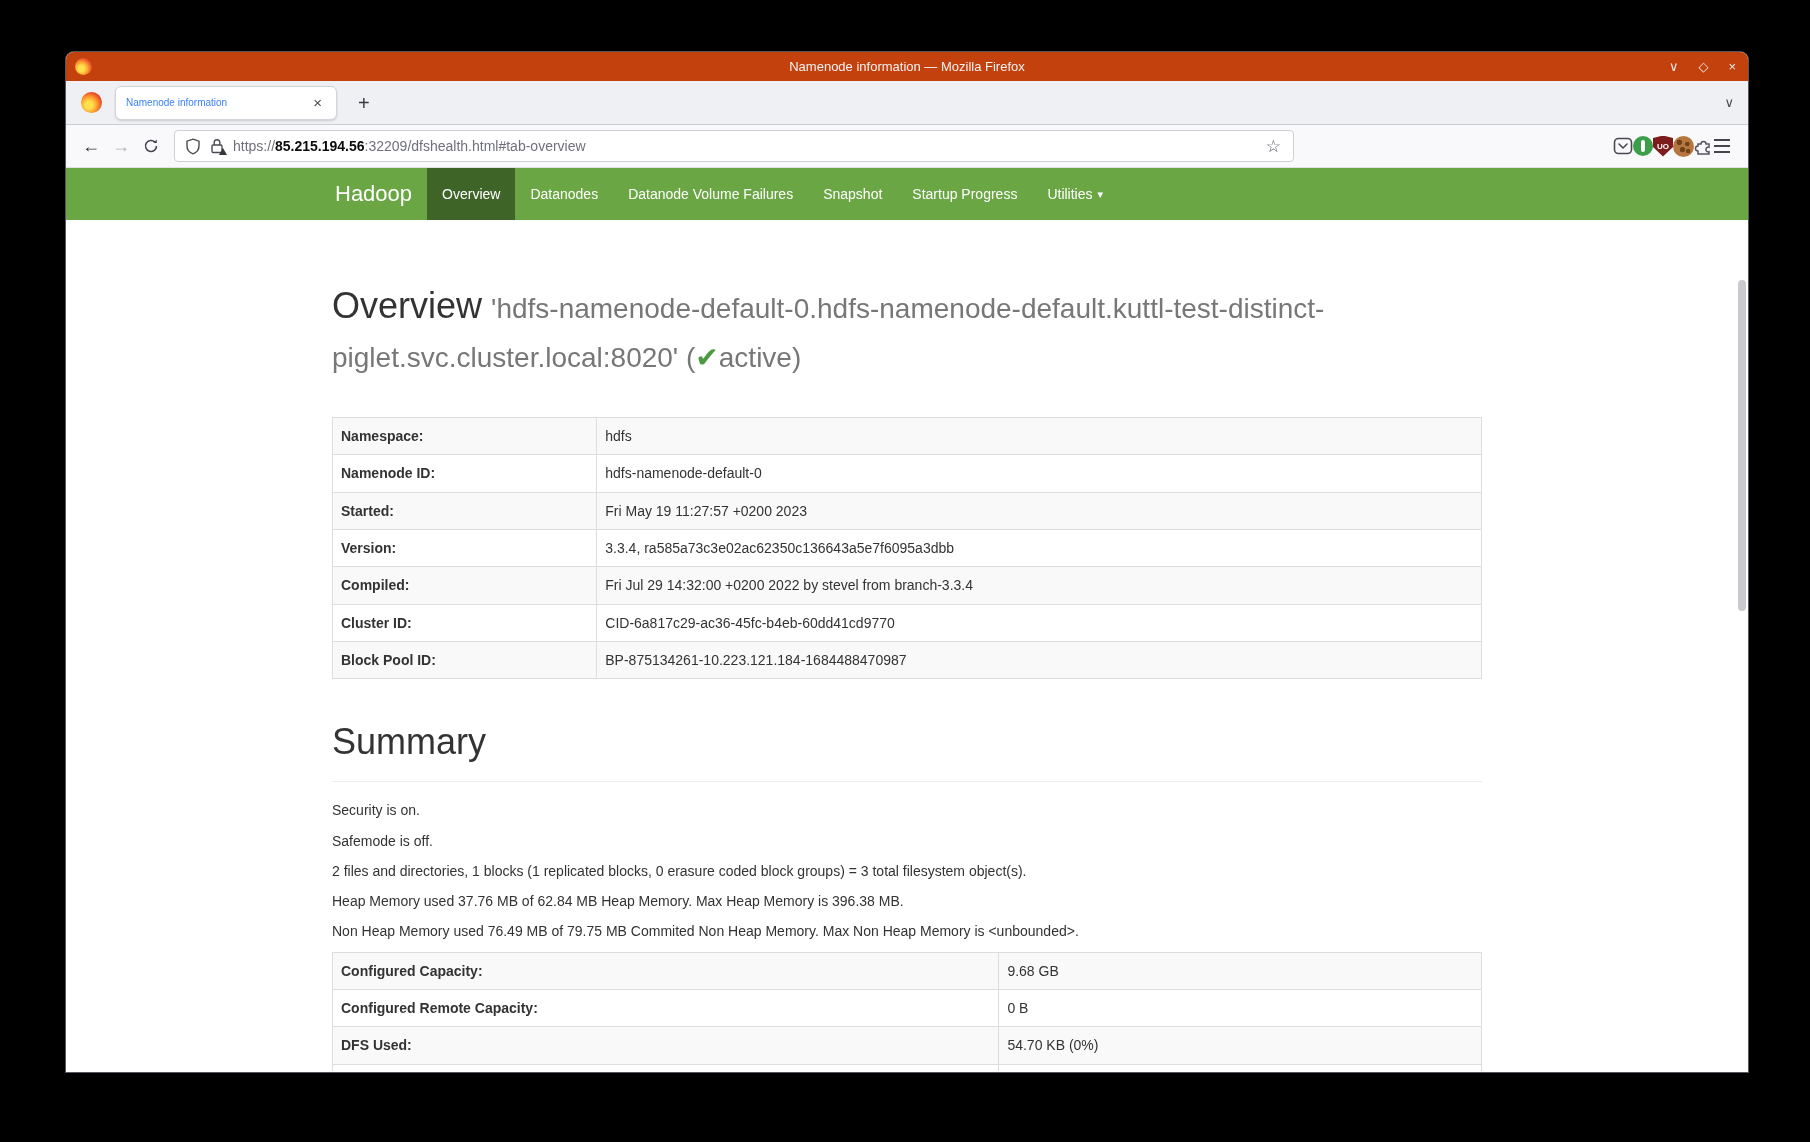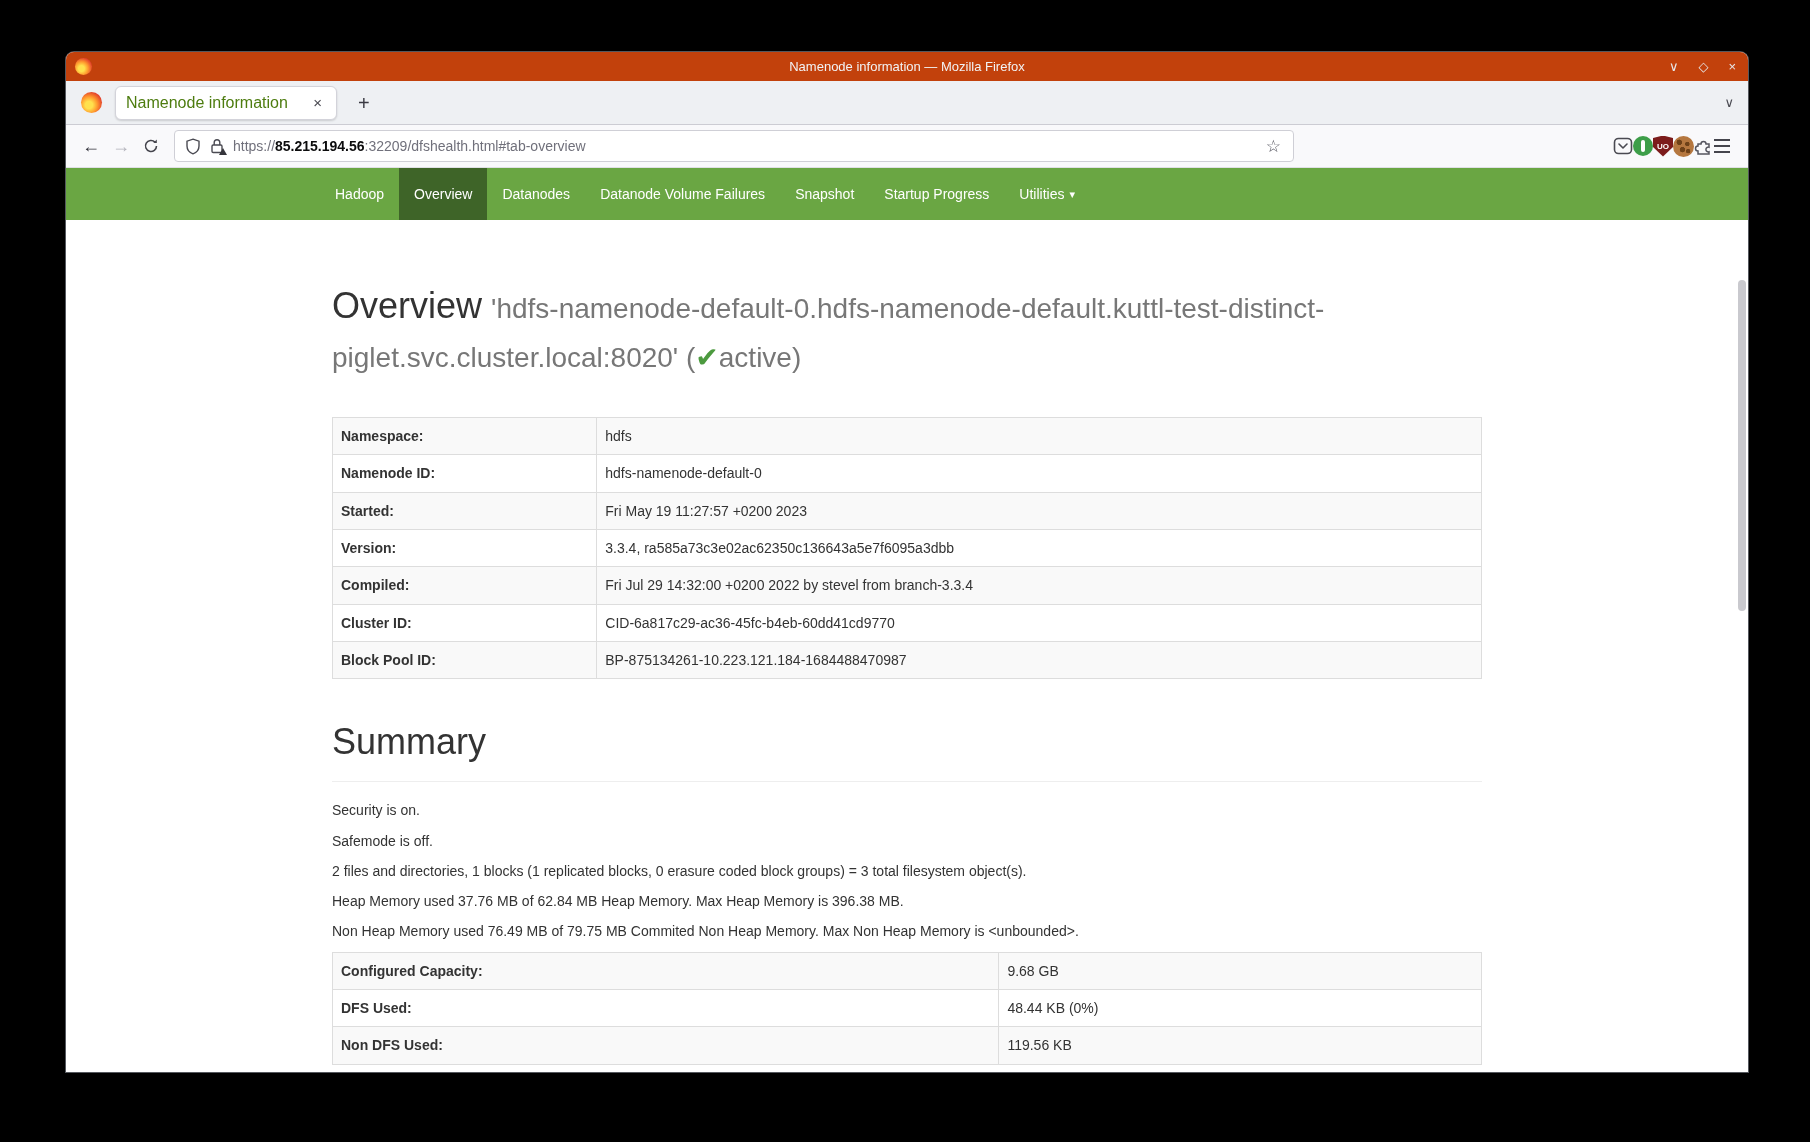--- a/index.html
+++ b/index.html
@@ -35,21 +35,21 @@
     display:flex; align-items:center; padding:0 10px; position:relative;
   }
   .ff-orb {
     width:21px; height:21px; border-radius:50%; margin:0 13px 0 5px; flex:0 0 auto;
     background:radial-gradient(circle at 38% 62%, #ffe14d 0 20%, #ff9a2e 45%, #e4452c 72%, #b5236b 100%);
   }
   .tab {
     width:222px; height:34px; background:#fff; border:1px solid #d3d3da; border-radius:6px;
     box-shadow:0 1px 2px rgba(0,0,0,.15); display:flex; align-items:center; padding:0 10px;
   }
-  .tab-title { font-size:16px; color:#4d7c0f; white-space:nowrap; overflow:hidden; }
+  .tab-title { font-size:10px; color:#3b82f6; white-space:nowrap; overflow:hidden; }
   .tab-close { margin-left:auto; color:#4a4a52; font-size:15px; line-height:1; padding:2px 4px; }
   .newtab { margin-left:15px; font-size:20px; color:#3a3a42; line-height:1; padding:2px 6px; }
   .tabs-menu { position:absolute; right:14px; color:#4a4a52; font-size:13px; }
 
   
   .toolbar {
     height:43px; background:#f9f9fb; border-bottom:1px solid #e0e0e5;
     display:flex; align-items:center; padding:0 10px;
   }
   .nav-btn { width:30px; text-align:center; font-size:18px; line-height:1; color:#33333b; }
@@ -87,21 +87,21 @@
       radial-gradient(circle at 72% 72%, #6e4118 0 2px, transparent 2.5px),
       #b5773f;
   }
   .hamburger { display:flex; flex-direction:column; gap:4px; }
   .hamburger span { display:block; width:16px; height:2px; background:#45454d; }
 
   
   .navbar {
     height:52px; background:#6aa643; display:flex; align-items:stretch; padding-left:254px;
   }
-  .brand { color:#fff; font-size:14px; padding:0 15px; display:flex; align-items:center; }
+  .brand { color:#fff; font-size:22px; padding:0 15px; display:flex; align-items:center; }
   .nav-item { color:#fff; font-size:14px; padding:0 15px; display:flex; align-items:center; }
   .nav-item.active { background:#3e6428; }
   .caret { margin-left:5px; font-size:11px; }
 
   
   .page { height:851px; background:#fff; overflow:hidden; position:relative; }
   .container { width:1150px; margin:0 auto; padding-top:62px; }
   h1.pghead { font-size:36px; font-weight:500; color:#333; margin:0 0 38px 0; line-height:1.35; }
   h1.pghead .sub { font-size:28px; font-weight:400; color:#777; margin-left:9px; }
   .check { color:#4c9a3f; }
@@ -250,22 +250,26 @@
       <p class="sline">Heap Memory used 37.76 MB of 62.84 MB Heap Memory. Max Heap Memory is 396.38 MB.</p>
       <p class="sline">Non Heap Memory used 76.49 MB of 79.75 MB Commited Non Heap Memory. Max Non Heap Memory is &lt;unbounded&gt;.</p>
 
       <table class="info t2 cap-table">
         <tbody>
           <tr>
               <th>Configured Capacity:</th>
               <td>9.68 GB</td>
             </tr>
           <tr>
+              <th>Configured Remote Capacity:</th>
+              <td>0 B</td>
+            </tr>
+          <tr>
               <th>DFS Used:</th>
-              <td>48.44 KB (0%)</td>
+              <td>54.70 KB (0%)</td>
             </tr>
           <tr>
               <th>Non DFS Used:</th>
               <td>119.56 KB</td>
             </tr>
         </tbody>
       </table>
 
     </div>
     <div class="scroll-thumb"></div>

